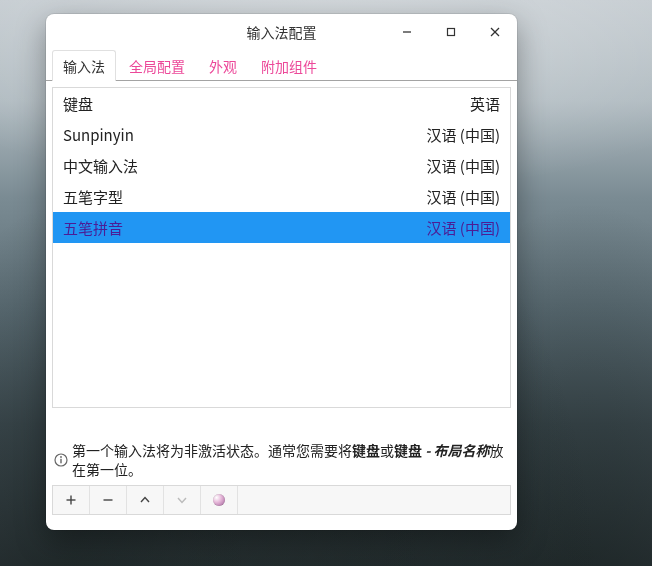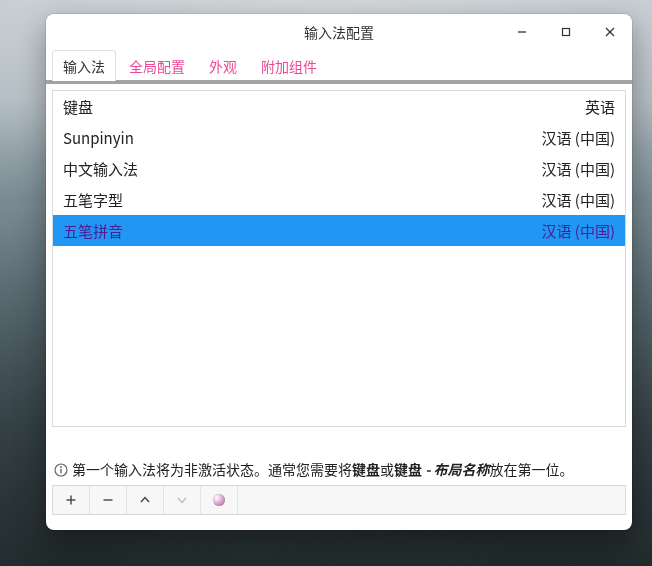--- a/index.html
+++ b/index.html
@@ -30,21 +30,21 @@
       radial-gradient(ellipse 260px 600px at 10% 110%, rgba(20,30,28,0.55), transparent 70%),
       radial-gradient(ellipse 280px 600px at 35% 110%, rgba(25,35,33,0.45), transparent 70%),
       radial-gradient(ellipse 300px 600px at 60% 110%, rgba(22,32,30,0.5), transparent 70%),
       radial-gradient(ellipse 300px 600px at 90% 110%, rgba(18,28,26,0.55), transparent 70%),
       radial-gradient(ellipse 600px 200px at 50% 8%, rgba(255,255,255,0.35), transparent 75%);
   }
   .window {
     position: absolute;
     left: 46px;
     top: 14px;
-    width: 586px;
+    width: 471px;
     height: 516px;
     background: #fff;
     border-radius: 8px;
     box-shadow: 0 10px 30px rgba(0,0,0,0.35), 0 0 0 1px rgba(0,0,0,0.08);
     display: flex;
     flex-direction: column;
   }
   .titlebar {
     height: 36px;
     display: flex;
@@ -76,21 +76,21 @@
     justify-content: center;
     color: #333;
   }
   .win-btn svg { display:block; }
   .tabbar {
     height: 30px;
     display: flex;
     align-items: flex-end;
     padding: 0 6px;
     gap: 2px;
-    border-bottom: 4px solid #a3a3a3;
+    border-bottom: 1px solid #a3a3a3;
     font-size: 14px;
   }
   .tab {
     padding: 5px 10px;
     color: #ec4899;
     border: 1px solid transparent;
     border-bottom: none;
     position: relative;
     top: 1px;
     background: transparent;

